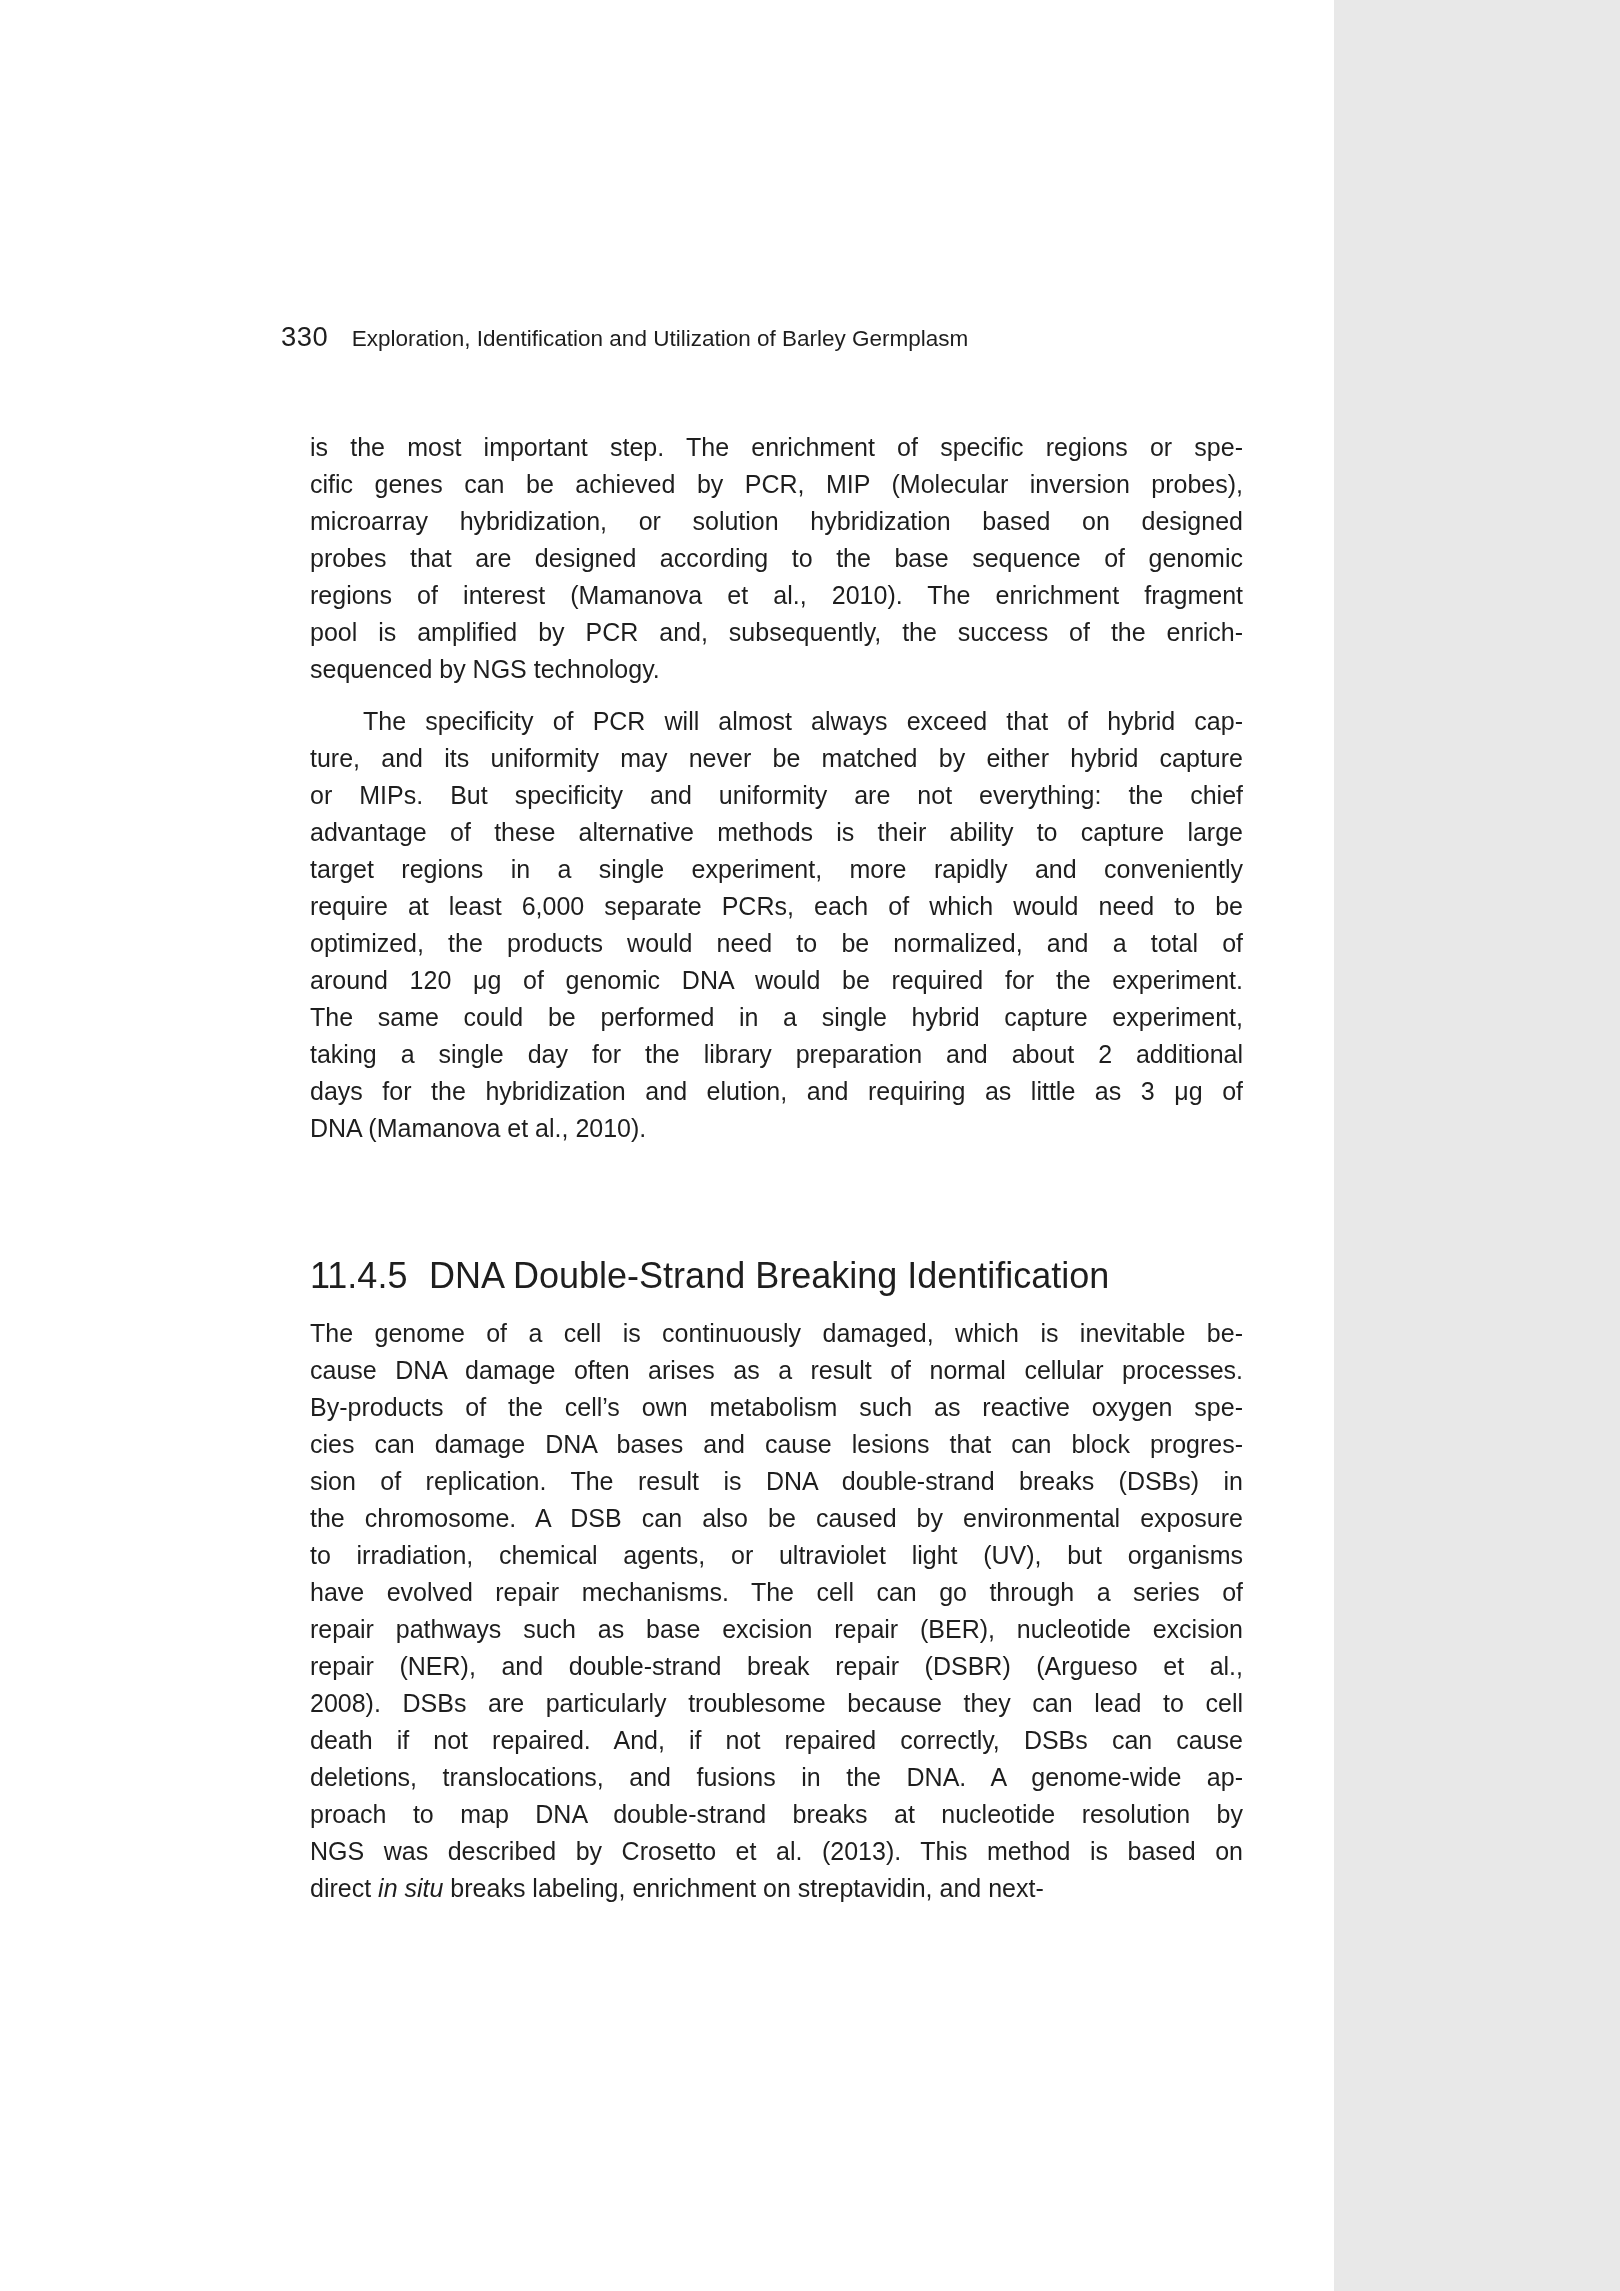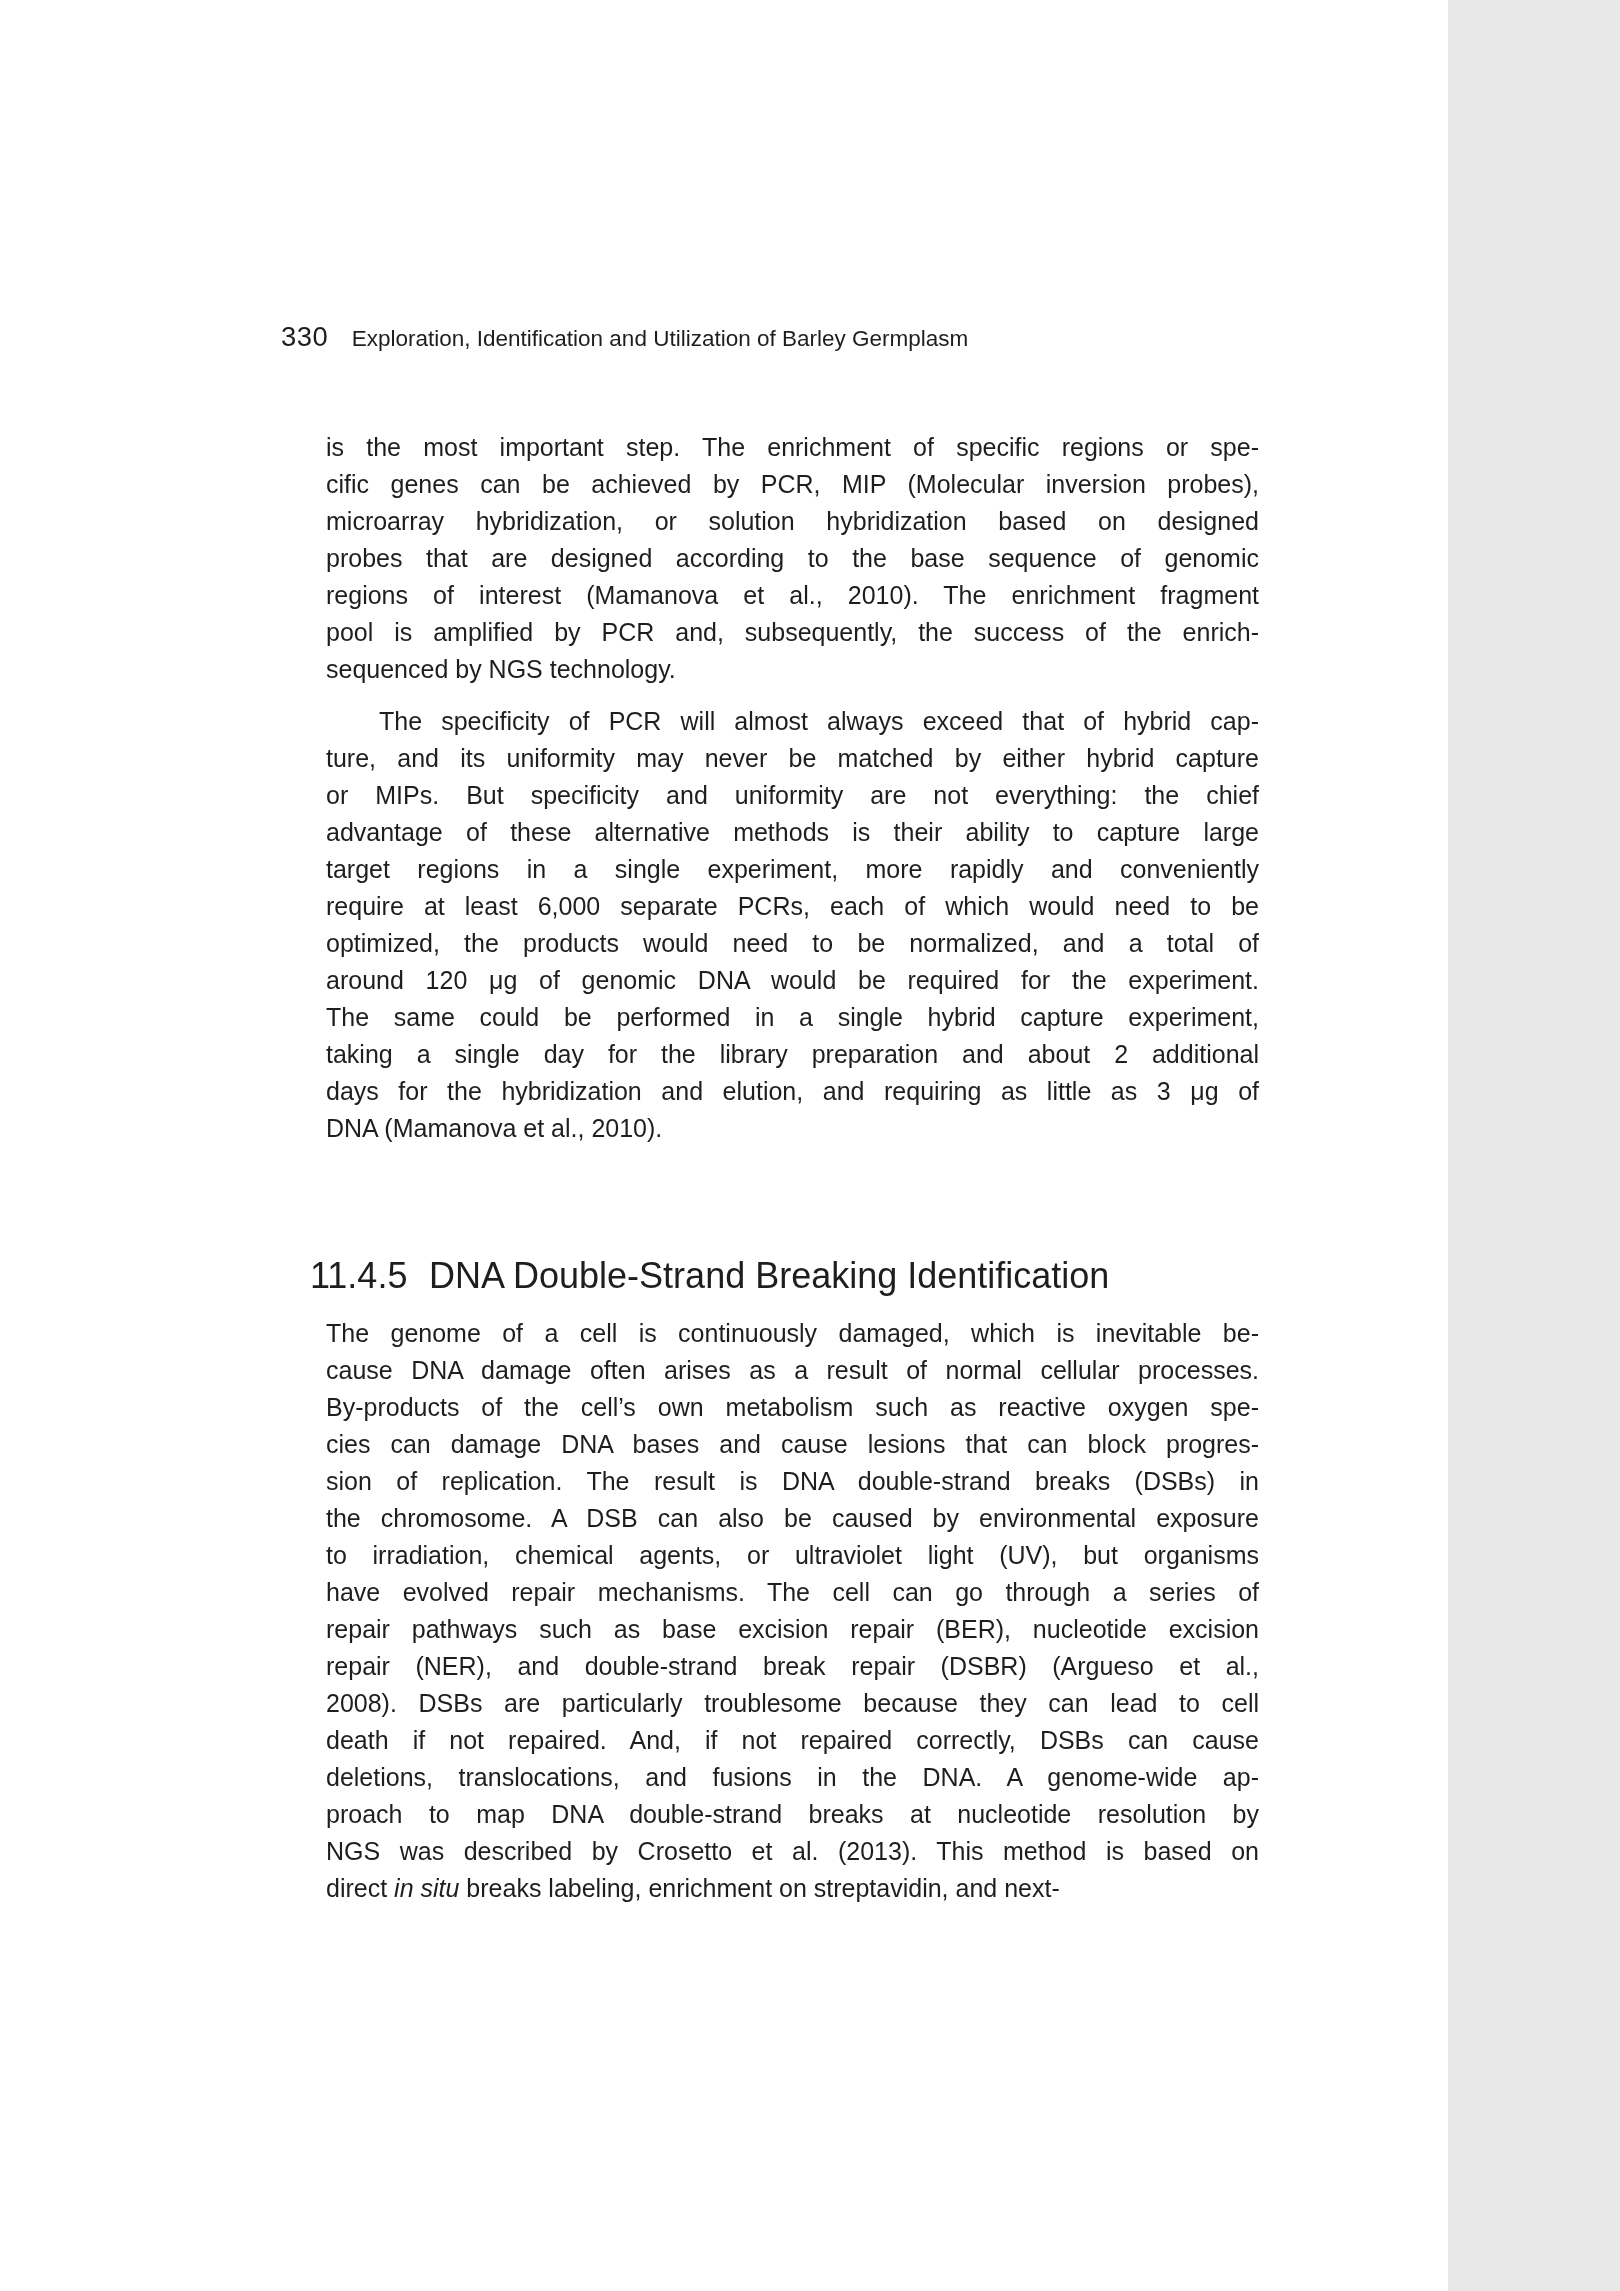--- a/index.html
+++ b/index.html
@@ -1,18 +1,18 @@
 <!DOCTYPE html>
 <html><head>
 <meta charset="utf-8">
 <style>
   html, body { margin: 0; padding: 0; background: #e8e8e8; }
   .page {
     position: relative;
-    width: 1448px;
+    width: 1334px;
     height: 2292px;
     background: #ffffff;
     font-family: "Liberation Sans", sans-serif;
     color: #1e1e1e;
     overflow: hidden;
   }
   .running-head {
     position: absolute;
     left: 281px;
     top: 321px;
@@ -27,21 +27,20 @@
   .running-title {
     font-size: 22.5px;
     margin-left: 23.5px;
     color: #1e1e1e;
   }
   .body-text {
     position: absolute;
     left: 310px;
     width: 933px;
     font-size: 25px;
-    margin-left: 16px;
   }
   #para-1 { top: 429px; }
   #para-2 { top: 703px; }
   #para-3 { top: 1315px; }
   .line {
     height: 37px;
     line-height: 37px;
     text-align: justify;
     text-align-last: justify;
     overflow: hidden;

